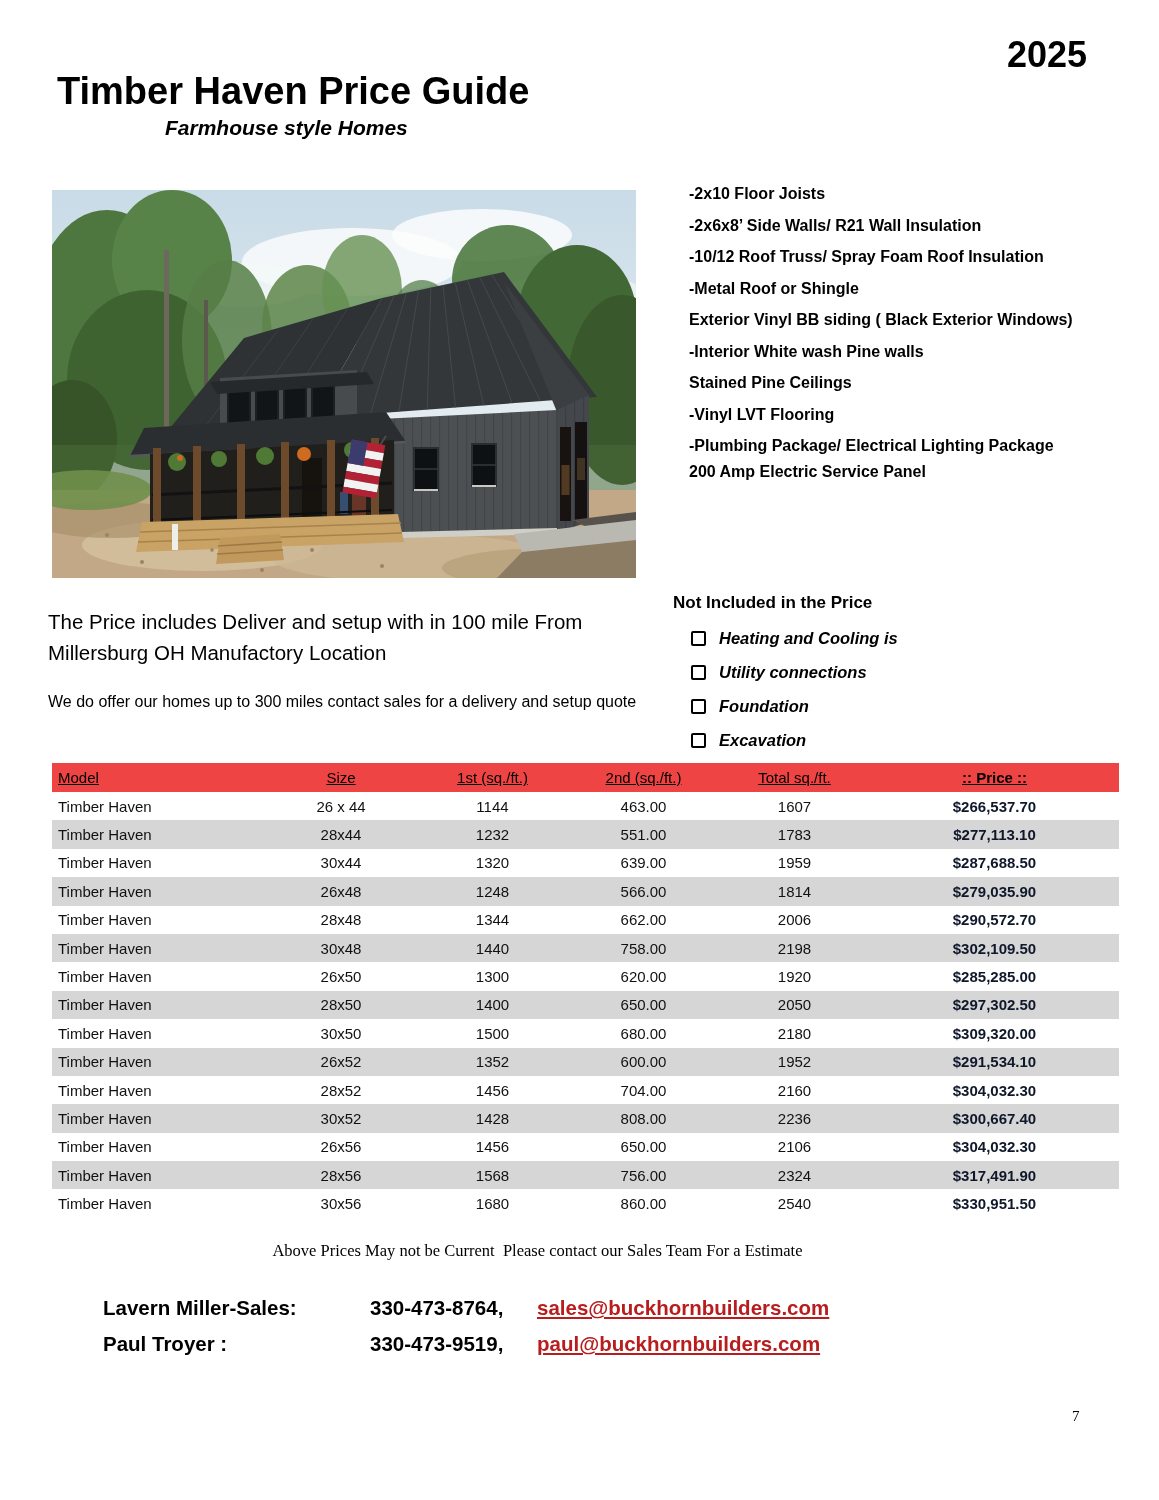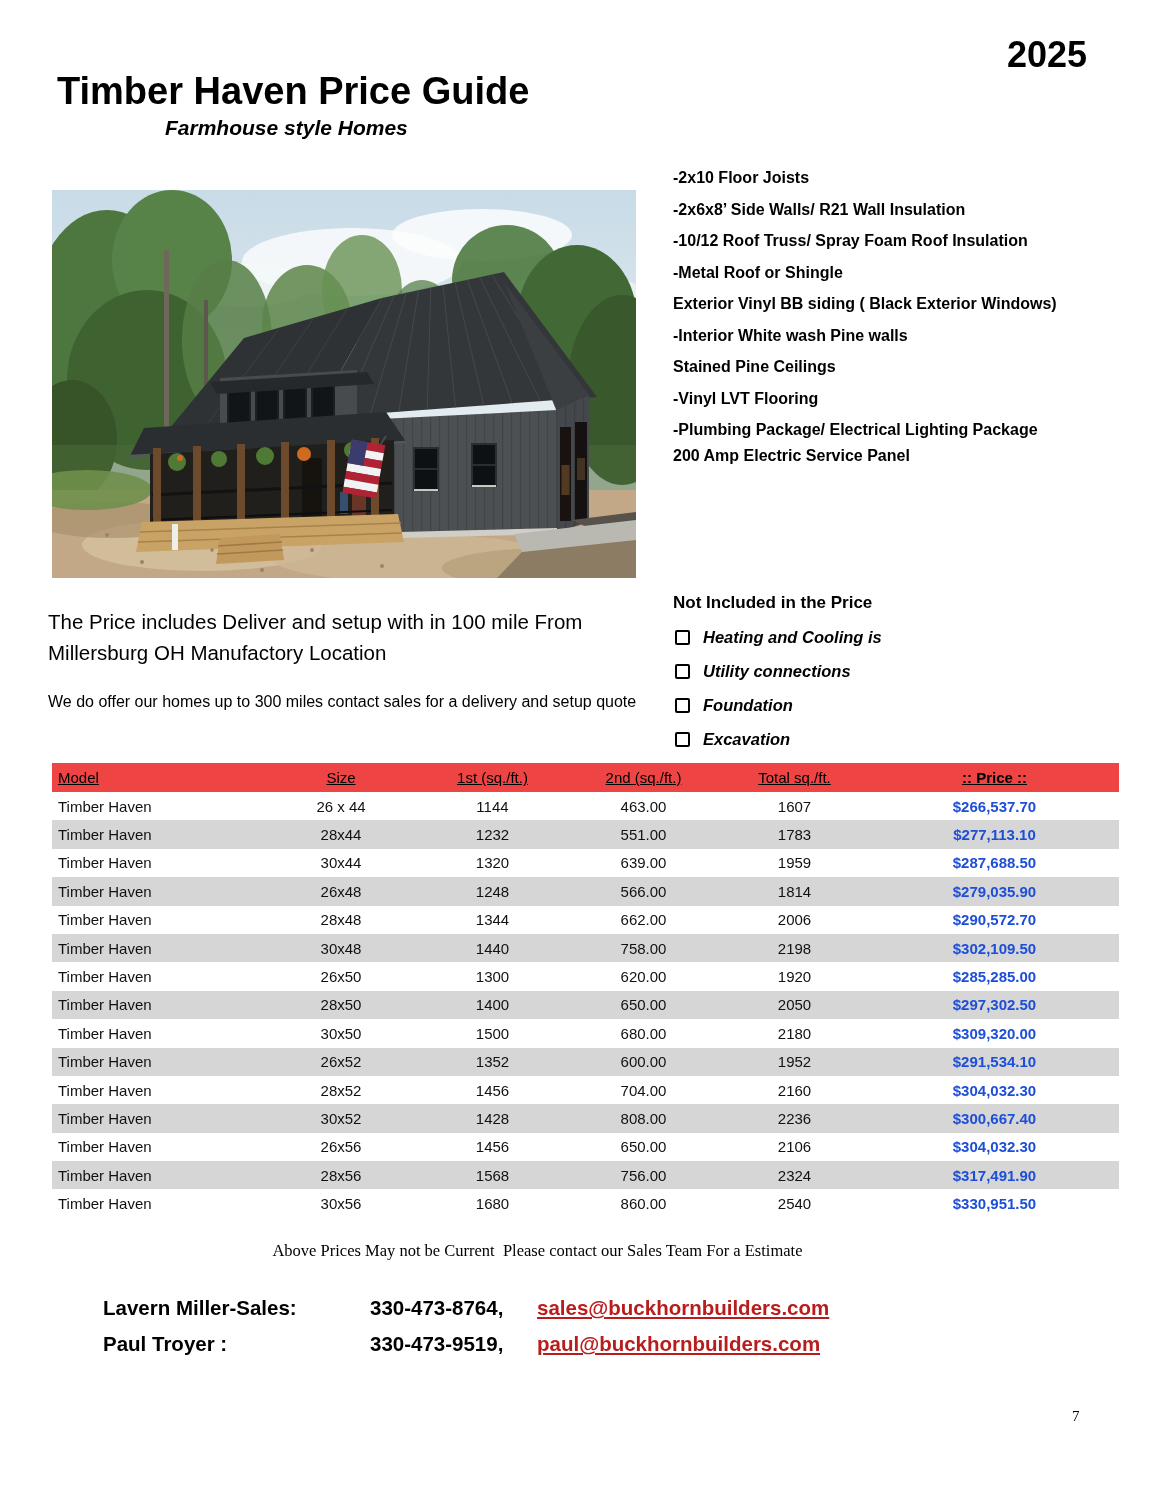--- a/index.html
+++ b/index.html
@@ -8,40 +8,40 @@
     font-family:"Liberation Sans",sans-serif;color:#000;overflow:hidden;
   }
   .year{position:absolute;top:34px;right:72px;font-size:36px;font-weight:bold;}
   .title{position:absolute;top:70px;left:57px;font-size:38px;font-weight:bold;letter-spacing:0;}
   .subtitle{position:absolute;top:116px;left:165px;font-size:21px;font-weight:bold;font-style:italic;}
   .photo{position:absolute;left:52px;top:190px;width:584px;height:388px;}
   .photo svg{display:block;}
 
   .features{position:absolute;left:673px;top:170px;width:480px;}
   .features-heading{font-size:25px;font-weight:bold;margin:0 0 24px 0;}
-  .features-list{list-style:none;margin:0;padding:0;}
+  .features-list{list-style:none;margin:16px;padding:0;}
   .features-list li{font-size:16px;font-weight:bold;line-height:16px;margin-bottom:15.5px;white-space:nowrap;}
   .features-list li:last-child{margin-top:-6px;}
 
   .not-included{position:absolute;left:673px;top:593px;width:480px;}
   .ni-heading{font-size:17px;font-weight:bold;margin-bottom:15px;}
-  .ni-list{list-style:none;margin:0;padding:0;}
+  .ni-list{list-style:none;margin:16px;padding:0;}
   .ni-item{display:flex;align-items:flex-start;font-size:16.5px;font-weight:bold;font-style:italic;margin-bottom:15px;}
   .checkbox{flex:0 0 auto;width:11px;height:11px;border:2px solid #000;border-radius:2px;margin:2px 13px 0 2px;}
 
   .delivery-main{position:absolute;left:48px;top:606px;width:604px;font-size:20.5px;line-height:31px;}
   .delivery-note{position:absolute;left:48px;top:693px;font-size:16px;font-weight:normal;white-space:nowrap;}
 
   .price-table{position:absolute;left:52px;top:763px;width:1061px;border-collapse:collapse;table-layout:fixed;}
   .price-table th{background:#ef4444;font-weight:normal;font-size:15px;height:29px;padding:0;text-decoration:underline;}
   .price-table th.col-price{font-weight:bold;}
   .price-table td{font-size:15px;height:28.4px;padding:0;color:#111;}
   .price-table th,.price-table td{text-align:center;vertical-align:middle;}
   .price-table th.col-model,.price-table td.col-model{text-align:left;padding-left:6px;}
-  .price-table td.col-price{font-weight:bold;color:#1d4ed8;}
+  .price-table td.col-price{font-weight:bold;color:#0f172a;}
   .price-table tbody tr:nth-child(even){background:#d6d6d6;}
 
   .disclaimer{position:absolute;left:0;top:1241px;width:1075px;text-align:center;
     font-family:"Liberation Serif",serif;font-size:16.5px;white-space:pre;}
   .contacts{position:absolute;left:103px;top:1290px;font-size:20.5px;font-weight:bold;}
   .contact-row{display:grid;grid-template-columns:267px 167px auto;height:36px;align-items:center;}
   .contact-email{text-decoration:underline;color:#b91c1c;}
   .pageno{position:absolute;left:1072px;top:1408px;font-family:"Liberation Serif",serif;font-size:15px;}
 </style>
 </head>

